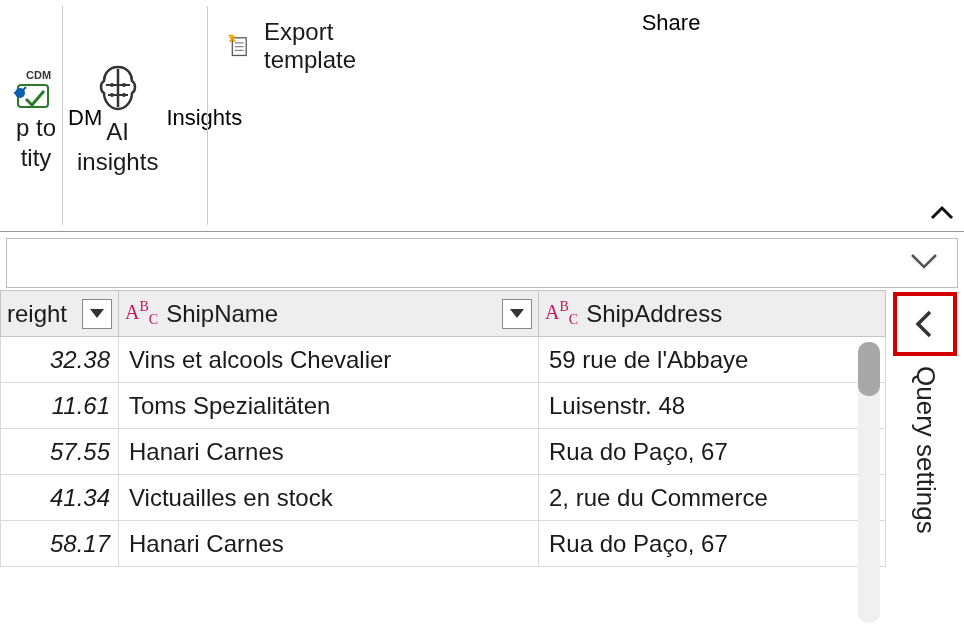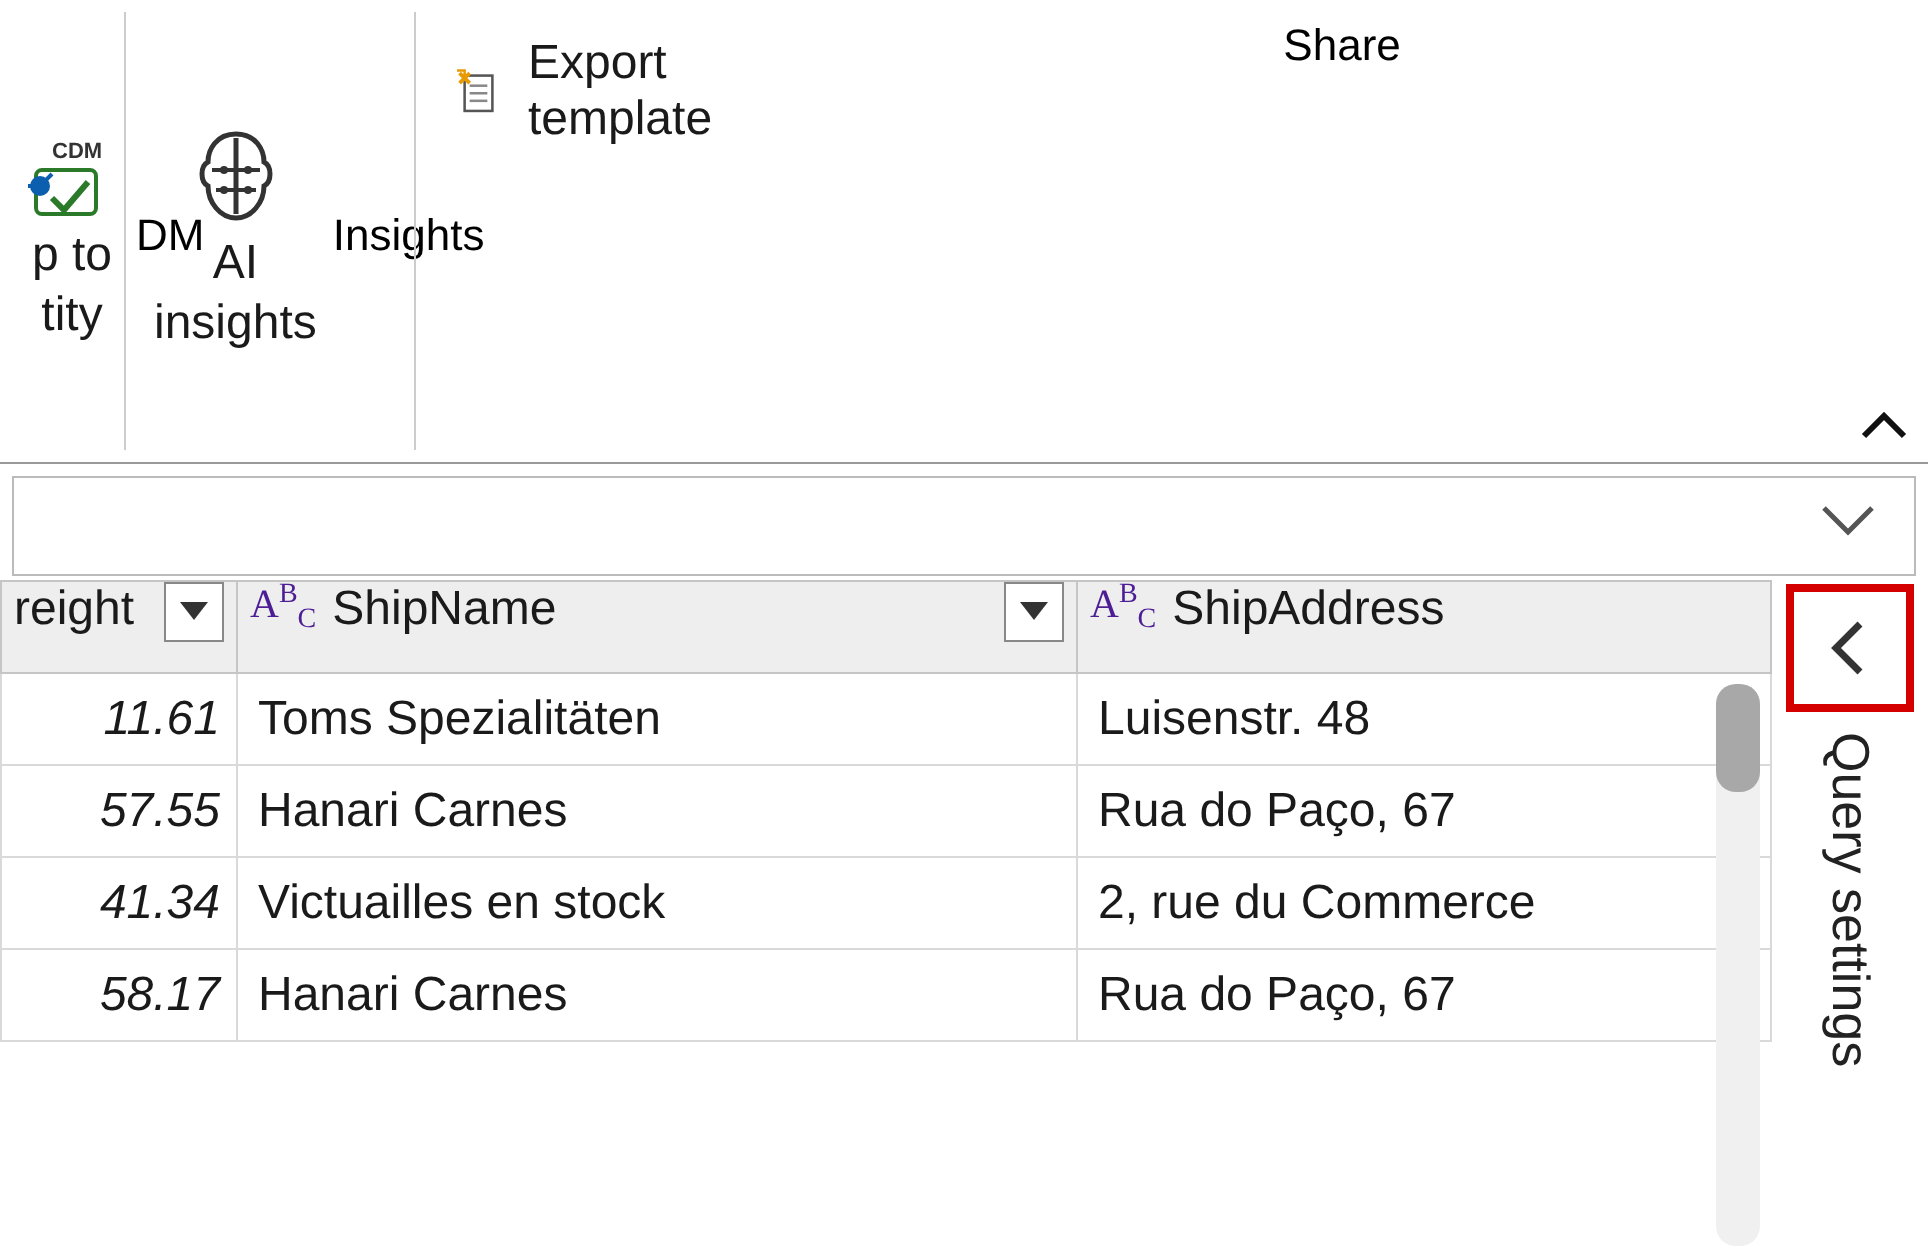--- a/index.html
+++ b/index.html
@@ -21,41 +21,41 @@
 .formula-bar { height: 50px; border: 1px solid #bbb; margin: 6px 6px 4px 6px; display: flex; align-items: center; justify-content: flex-end; padding-right: 18px; }
 .formula-caret { cursor: pointer; }
 
 
 .content { display: flex; position: absolute; top: 290px; left: 0; right: 0; bottom: 0; }
 
 
 .table-wrap { flex: 1; position: relative; overflow: hidden; }
 table { border-collapse: collapse; width: 100%; font-size: 24px; }
 th { background: #eeeeee; border: 1px solid #c5c5c5; font-weight: 400; color: #1a1a1a; height: 46px; padding: 0; position: relative; }
-th .th-inner { display: flex; gap: 8px; padding: 0 6px; height: 100%; }
+th .th-inner { display: flex; align-items: center; gap: 8px; padding: 0 6px; height: 100%; }
 th.freight { text-align: left; }
 th.freight .th-inner { justify-content: flex-start; }
 .filter-btn { width: 30px; height: 30px; border: 1px solid #888; background: #fff; display: flex; align-items: center; justify-content: center; margin-left: auto; cursor: pointer; }
 td { border: 1px solid #d9d9d9; height: 46px; padding: 0 10px; }
 td.freight { text-align: right; font-style: italic; padding-right: 8px; }
 
 .scrollbar-track { position: absolute; right: 6px; top: 52px; width: 22px; bottom: 4px; background: #f0f0f0; border-radius: 10px; }
 .scrollbar-thumb { position: absolute; top: 0; width: 22px; height: 54px; background: #a8a8a8; border-radius: 10px; }
 
 
 .sidepanel { width: 78px; display: flex; flex-direction: column; align-items: center; padding-top: 2px; }
 .expand-box { width: 64px; height: 64px; border: 4px solid #d40000; display: flex; align-items: center; justify-content: center; cursor: pointer; margin-bottom: 10px; }
 .side-label { writing-mode: vertical-rl; font-size: 26px; color: #222; }
 
 .col-freight { width: 118px; }
 .col-shipname { width: 420px; }
 .col-shipaddr { }
 
 
-.type-icon { font-family: "Times New Roman", serif; font-size: 20px; color: #4c1d95; line-height: 1; }
+.type-icon { font-family: "Times New Roman", serif; font-size: 20px; color: #be185d; line-height: 1; }
 .type-icon sub { font-size: 14px; vertical-align: sub; }
 .type-icon sup { font-size: 14px; vertical-align: super; }
 </style>
 </head>
 <body>
 
 <div class="ribbon">
 
   <div class="rgroup" style="width:60px;">
     <div class="rgroup-main">
@@ -165,20 +165,25 @@
           <th>
             <div class="th-inner">
               <span class="type-icon">A<sup>B</sup><sub>C</sub></span>
               <span>ShipAddress</span>
             </div>
           </th>
         </tr>
       </thead>
       <tbody id="tbody">
           <tr>
+            <td class="freight">32.38</td>
+            <td>Vins et alcools Chevalier</td>
+            <td>59 rue de l'Abbaye</td>
+          </tr>
+          <tr>
             <td class="freight">11.61</td>
             <td>Toms Spezialitäten</td>
             <td>Luisenstr. 48</td>
           </tr>
           <tr>
             <td class="freight">57.55</td>
             <td>Hanari Carnes</td>
             <td>Rua do Paço, 67</td>
           </tr>
           <tr>

